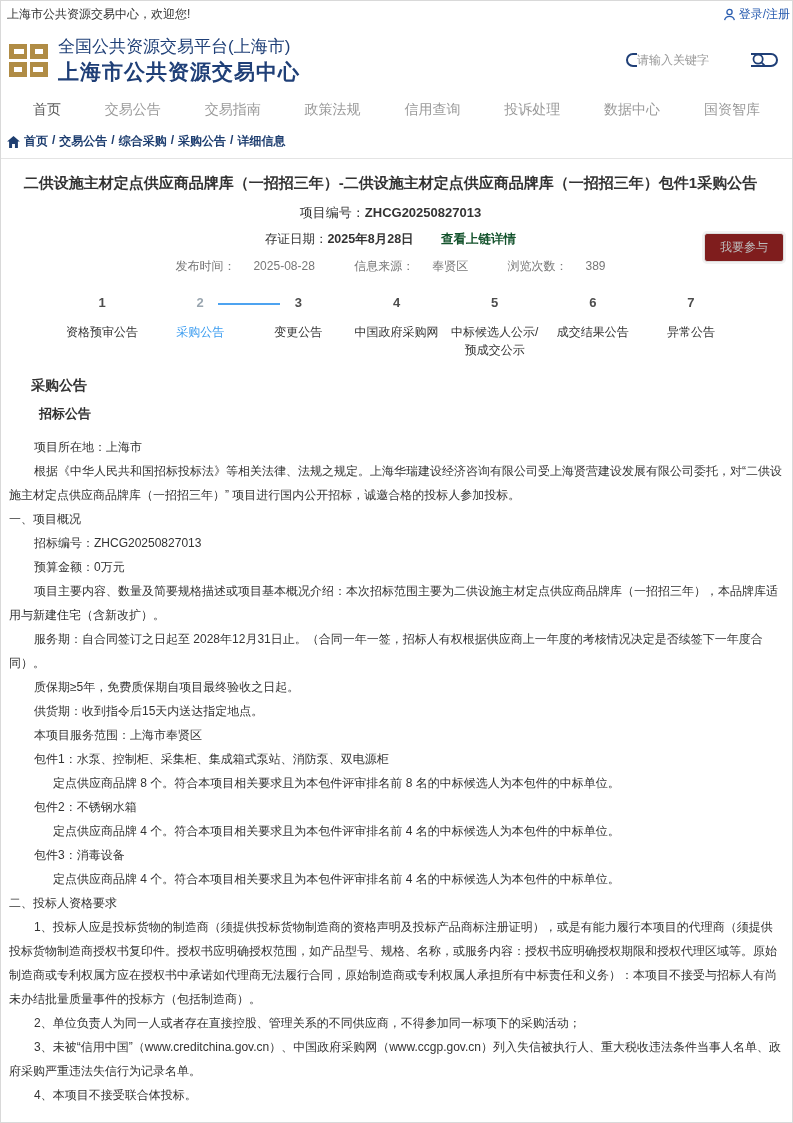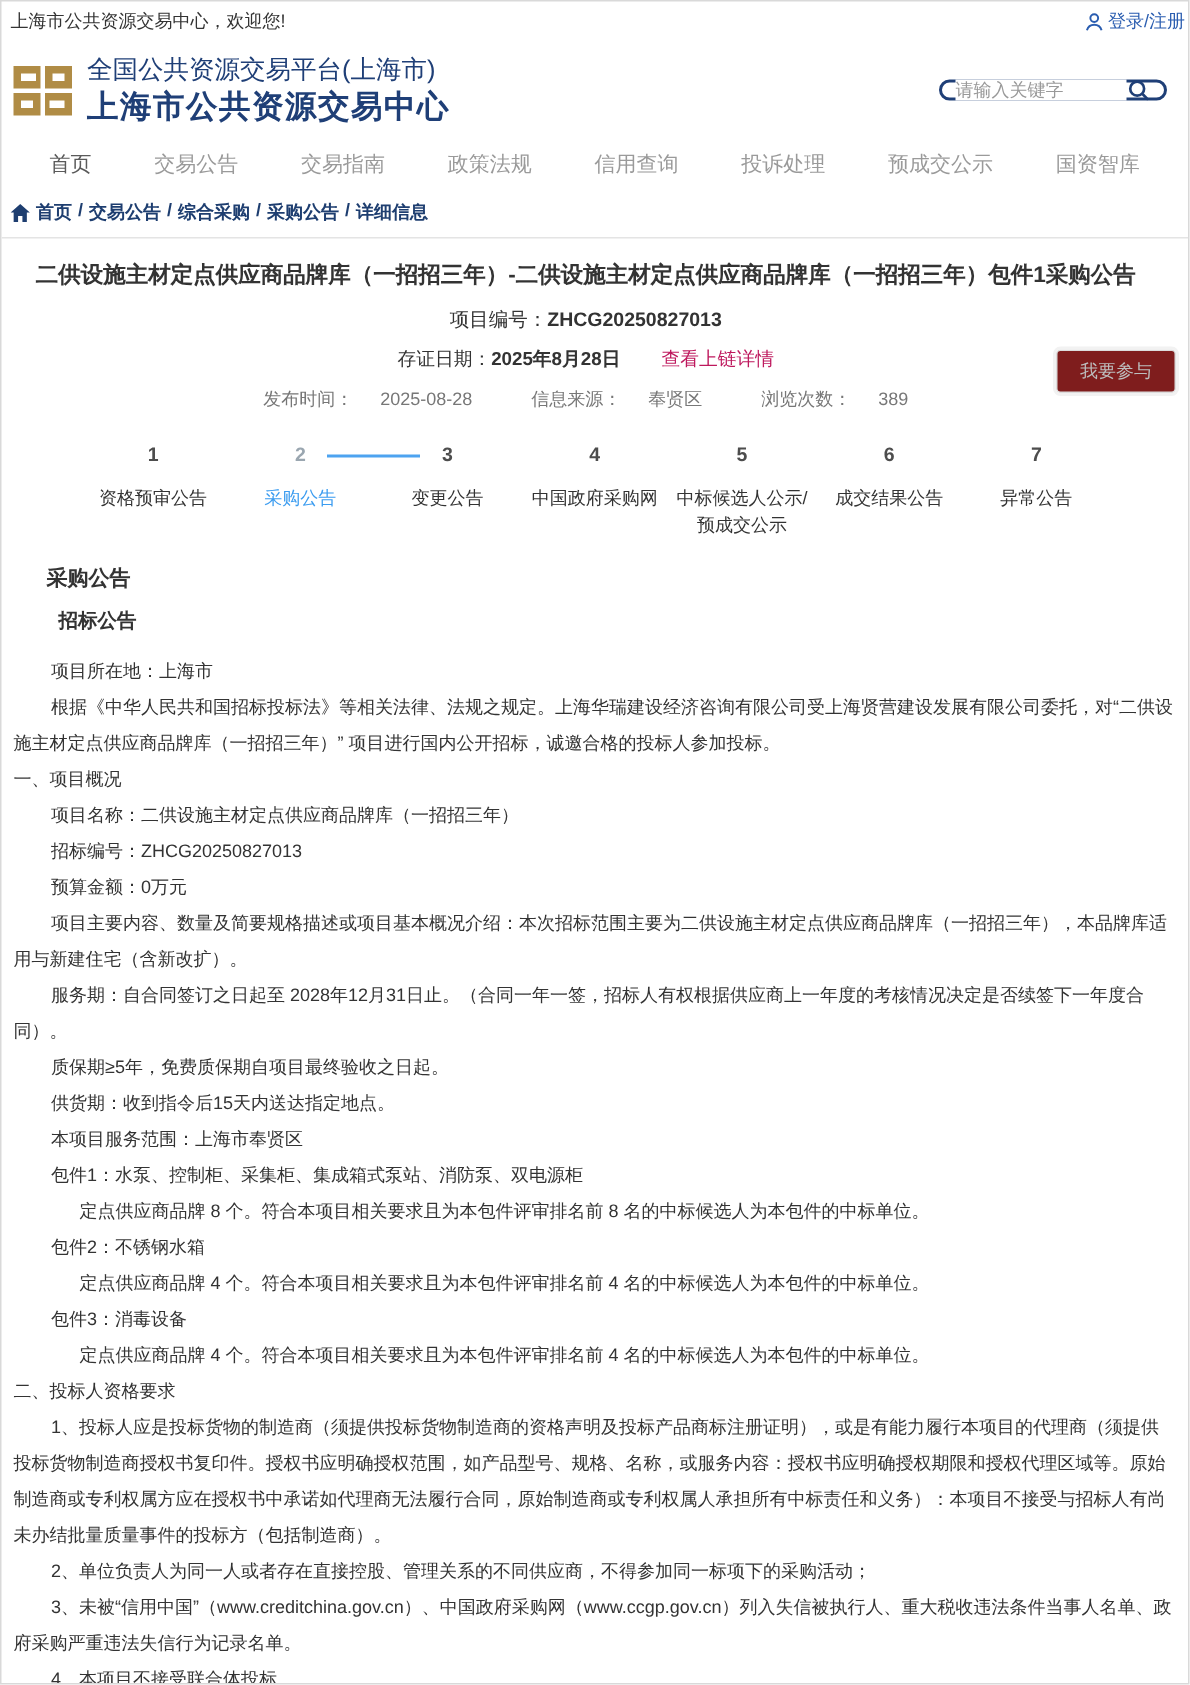--- a/index.html
+++ b/index.html
@@ -37,21 +37,21 @@
     font-size:12px; font-weight:bold; color:#1e3e70; border-bottom:1px solid #e4e4e4; }
   .breadcrumb .sep { color:#1e3e70; font-weight:bold; }
   .breadcrumb a { color:#1e3e70; text-decoration:none; }
   
   .article-head { position:relative; text-align:center; padding:15px 22px 0 10px; }
   .a-title { font-size:15px; font-weight:bold; color:#333; }
   .meta1 { margin-top:11px; font-size:13px; }
   .meta1 b { font-weight:bold; }
   .meta2 { margin-top:9px; font-size:12.5px; }
   .meta2 .date { font-weight:bold; }
-  .meta2 a { color:#be185d; font-weight:normal; text-decoration:none; margin-left:24px; }
+  .meta2 a { color:#14532d; font-weight:bold; text-decoration:none; margin-left:24px; }
   .meta3 { margin-top:10px; font-size:12px; color:#777; }
   .meta3 span { margin:0 9px; }
   .participate { position:absolute; right:8px; top:74px; background:#7f1d1d;
     border:1px solid #ddd; outline:2px solid #f2f2f2; color:#bdbdbd;
     padding:5px 15px; font-size:12px; border-radius:3px; cursor:pointer; font-family:inherit; }
   
   .steps { position:relative; display:flex; margin:20px 52px 0 52px; }
   .step { flex:1; text-align:center; }
   .step-num { font-size:13px; font-weight:bold; color:#4d4d4d; }
   .step-label { margin-top:13px; font-size:12px; color:#333; line-height:1.5; padding:0 2px; }
@@ -102,21 +102,21 @@
   </div>
 </div>
 
 <div class="nav">
     <a href="#" class="active">首页</a>
     <a href="#" class="">交易公告</a>
     <a href="#" class="">交易指南</a>
     <a href="#" class="">政策法规</a>
     <a href="#" class="">信用查询</a>
     <a href="#" class="">投诉处理</a>
-    <a href="#" class="">预成交公示</a>
+    <a href="#" class="">数据中心</a>
     <a href="#" class="">国资智库</a>
   </div>
 
 <div class="breadcrumb">
   <svg width="13" height="12" viewBox="0 0 16 15">
     <path d="M8 0 L16 7 H13.5 V15 H9.8 V10 H6.2 V15 H2.5 V7 H0 Z" fill="#1e3e70"></path>
   </svg>
   <span style="display:flex;gap:4px;">
       <a href="#">首页</a>
       <span class="sep">/</span>
@@ -179,21 +179,20 @@
     </div>
   </div>
 
 <div class="content">
   <div class="sec-title">采购公告</div>
   <div class="sub-title">招标公告</div>
   <div>
       <p class="p">项目所在地：上海市</p>
       <p class="p">根据《中华人民共和国招标投标法》等相关法律、法规之规定。上海华瑞建设经济咨询有限公司受上海贤营建设发展有限公司委托，对“二供设施主材定点供应商品牌库（一招招三年）” 项目进行国内公开招标，诚邀合格的投标人参加投标。</p>
       <p class="sec">一、项目概况</p>
-      <p class="p">项目名称：二供设施主材定点供应商品牌库（一招招三年）</p>
       <p class="p">招标编号：ZHCG20250827013</p>
       <p class="p">预算金额：0万元</p>
       <p class="p">项目主要内容、数量及简要规格描述或项目基本概况介绍：本次招标范围主要为二供设施主材定点供应商品牌库（一招招三年），本品牌库适用与新建住宅（含新改扩）。</p>
       <p class="p">服务期：自合同签订之日起至 2028年12月31日止。（合同一年一签，招标人有权根据供应商上一年度的考核情况决定是否续签下一年度合同）。</p>
       <p class="p">质保期≥5年，免费质保期自项目最终验收之日起。</p>
       <p class="p">供货期：收到指令后15天内送达指定地点。</p>
       <p class="p">本项目服务范围：上海市奉贤区</p>
       <p class="p">包件1：水泵、控制柜、采集柜、集成箱式泵站、消防泵、双电源柜</p>
       <p class="deep">定点供应商品牌 8 个。符合本项目相关要求且为本包件评审排名前 8 名的中标候选人为本包件的中标单位。</p>
       <p class="p">包件2：不锈钢水箱</p>

